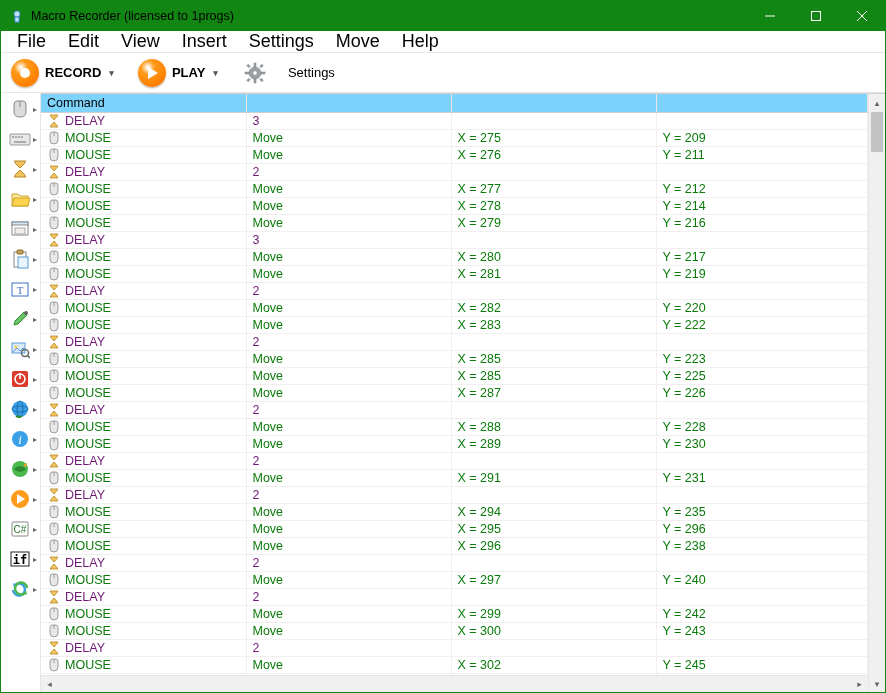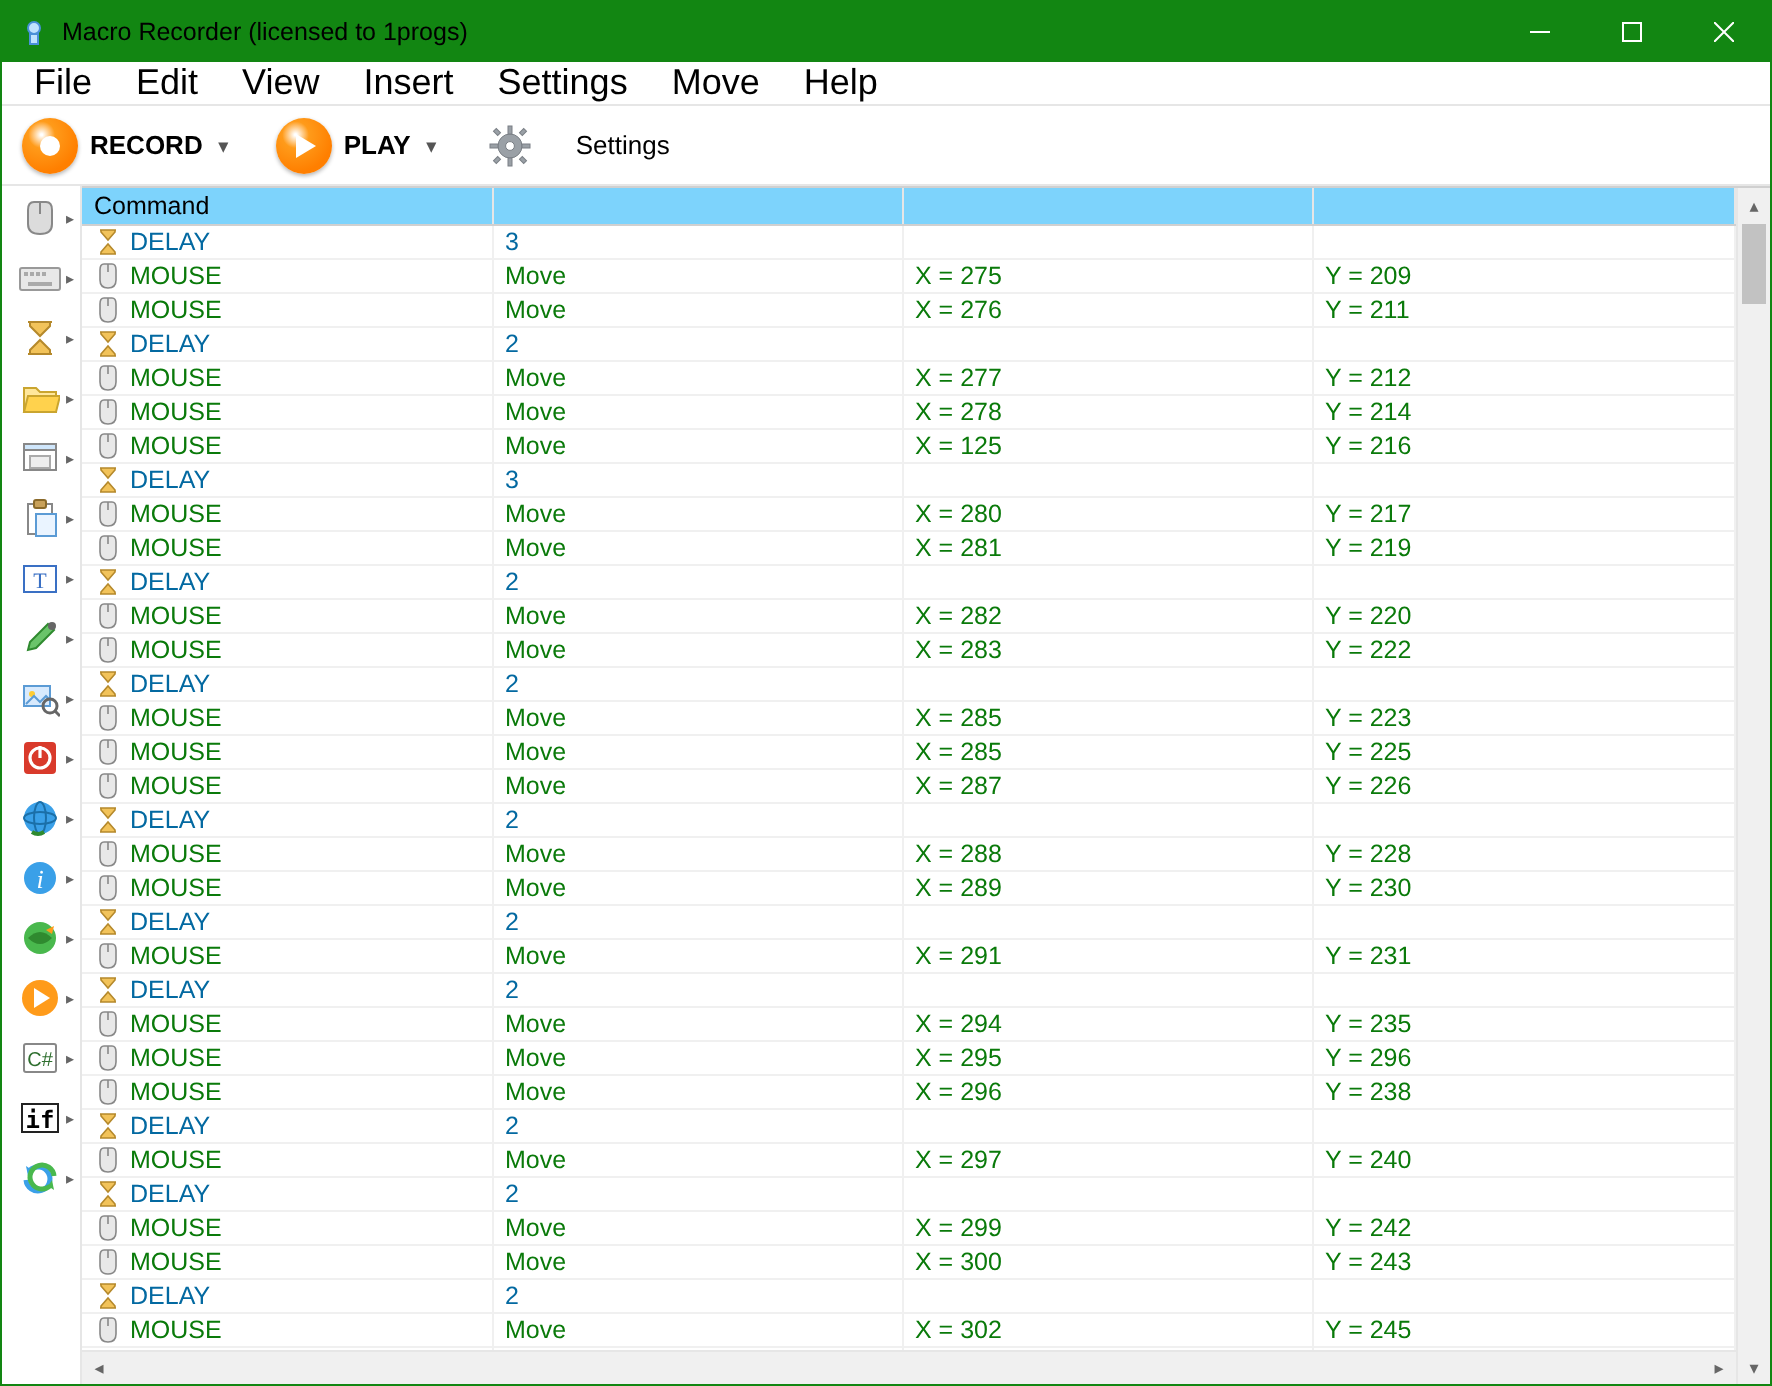--- a/index.html
+++ b/index.html
@@ -21,21 +21,21 @@
   .settings-label { font-size: 13px; font-weight: 400; margin-left: 14px; }
   .body { flex:1; display:flex; min-height:0; }
   .sidebar { width: 40px; display:flex; flex-direction:column; border-right:1px solid #e6e6e6; background:#fff; padding-top:2px;}
   .side-icon { width: 38px; height: 30px; display:flex; align-items:center; justify-content:center; position:relative;}
   .side-icon .dd { position:absolute; right:2px; top:10px; font-size:8px; color:#666; }
   .main { flex:1; display:flex; flex-direction:column; min-width:0; position:relative;}
   .table-wrap { flex:1; overflow:hidden; position:relative; border-top:1px solid #d0d0d0;}
   table { border-collapse: collapse; width: 100%; table-layout:fixed;}
   th { text-align:left; font-weight:400; font-size:12.5px; padding:2px 6px; border-right:1px solid #e6e6e6; border-bottom:1px solid #d0d0d0; background:#7dd3fc; height:18px;}
   td { font-size:12.5px; padding:1px 6px 1px 6px; border-right:1px solid #f0f0f0; border-bottom:1px solid #f0f0f0; height:17px; white-space:nowrap; overflow:hidden;}
-  .delay-row td { color:#0369a1; }
+  .delay-row td { color:#701a75; }
   .mouse-row td { color:#0a7a0a; }
   .cmd-cell { display:flex; align-items:center; gap:4px;}
   .cmd-icon { width:14px; height:14px; display:inline-flex; align-items:center; justify-content:center; flex: 0 0 14px;}
   .scrollbar-v { position:absolute; right:0; top:0; bottom:0; width:17px; background:#f0f0f0; border-left:1px solid #e6e6e6;}
   .scroll-arrow { height:17px; display:flex; align-items:center; justify-content:center; font-size:9px; color:#666; background:#f0f0f0;}
   .scroll-thumb { position:absolute; left:2px; right:2px; top:18px; height:40px; background:#c2c2c2; border-radius:0;}
   .scrollbar-h { position:absolute; left:0; bottom:0; right:17px; height:17px; background:#f0f0f0; border-top:1px solid #e6e6e6; display:flex; justify-content:space-between;}
   .scroll-arrow-h { width:17px; display:flex; align-items:center; justify-content:center; font-size:9px; color:#666;}
   .table-body { position:absolute; left:0; right:17px; top:0; bottom:17px; overflow:hidden;}
 </style>
@@ -372,21 +372,21 @@
                       <span class="cmd-icon">
                         <svg width="12" height="14" viewBox="0 0 12 14">
                           <path d="M4 1 Q2 1 2 4 v5 q0 4 4 4 q4 0 4 -4 V4 q0 -3 -2 -3 Z" fill="#e8e8e8" stroke="#888" stroke-width="0.8"></path>
                           <line x1="6" y1="1" x2="6" y2="5" stroke="#888" stroke-width="0.8"></line>
                         </svg>
                       </span>
                       <span>MOUSE</span>
                     </span>
                   </td>
                   <td>Move</td>
-                  <td>X = 125</td>
+                  <td>X = 279</td>
                   <td>Y = 216</td>
                 </tr>
                 <tr class="delay-row">
                   <td>
                     <span class="cmd-cell">
                       <span class="cmd-icon">
                         <svg width="12" height="14" viewBox="0 0 12 14">
                           <path d="M2 1 h8 M2 13 h8 M2.5 1 v1 l3.5 4 l3.5 -4 v-1 M2.5 13 v-1 l3.5 -4 l3.5 4 v1" fill="#f2c35a" stroke="#b5892b" stroke-width="0.8"></path>
                         </svg>
                       </span>

